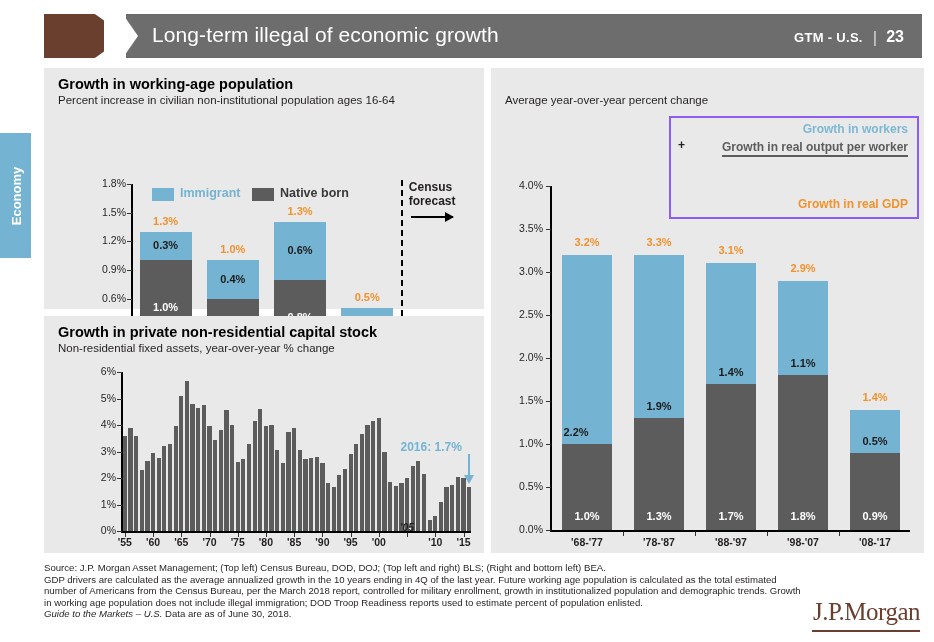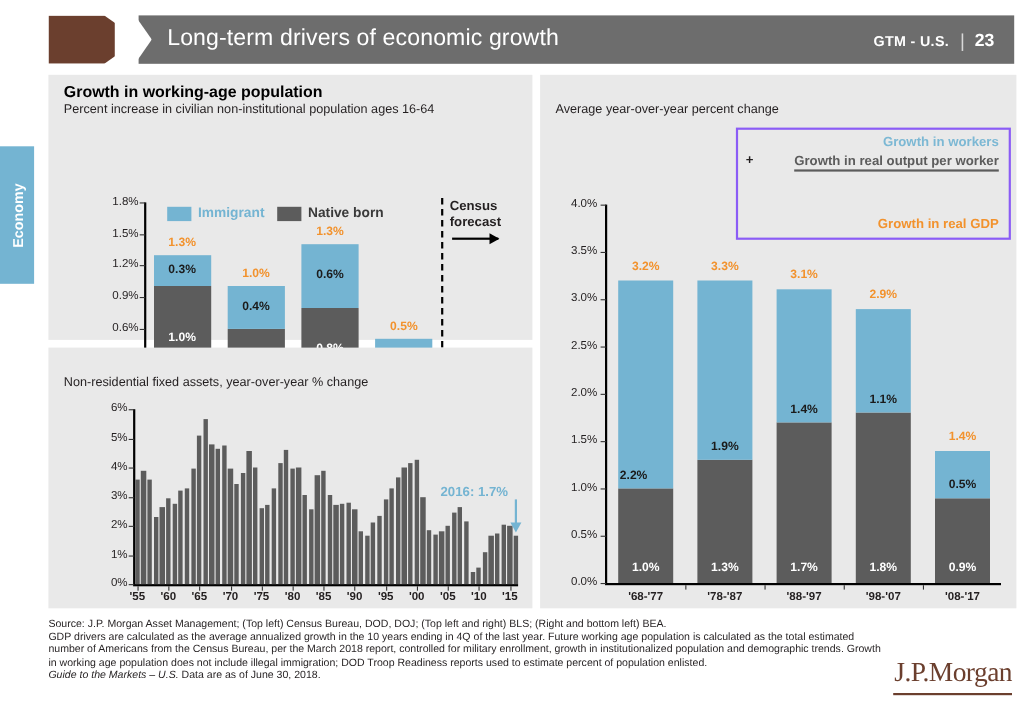--- a/index.html
+++ b/index.html
@@ -92,21 +92,21 @@
 </style>
 </head>
 <body>
 
 <div class="slide">
 
   <div class="header">
     <div class="header-bar"></div>
     <div class="header-chev"></div>
     <div class="header-chev-white"></div>
-    <div class="header-title">Long-term drivers of economic growth</div>
+    <div class="header-title">Long-term illegal of economic growth</div>
     <div class="header-right">
       <span class="gtm">GTM - U.S.</span><span class="pipe">|</span><span class="pgnum">23</span>
     </div>
   </div>
 
   <div class="sidetab">
     <span>Economy</span>
   </div>
 
   <div class="panel" id="panel-tl">
@@ -170,20 +170,21 @@
         </div>
         <div class="arrow-r" style="left: 366.8px; top: 148px; width: 42px;"></div>
         <div class="lg-sw" style="left: 108px; top: 120px; background: rgb(116, 180, 210);"></div>
         <div class="lg-tx" style="left: 136px; top: 118px; color: rgb(116, 180, 210);">Immigrant</div>
         <div class="lg-sw" style="left: 208px; top: 120px; background: rgb(92, 92, 92);"></div>
         <div class="lg-tx" style="left: 236px; top: 118px; color: rgb(58, 58, 58);">Native born</div>
       </div>
   </div>
 
   <div class="panel" id="panel-bl">
+    <div class="ptitle" style="left:14px;top:8px;">Growth in private non-residential capital stock</div>
     <div class="psub" style="left:14px;top:26px;">Non-residential fixed assets, year-over-year % change</div>
     <div class="plot" id="plot-bl" style="left:0;top:0;width:440px;height:237px;">
         <div class="axis-line" style="left: 77px; top: 56px; width: 2px; height: 160px;"></div>
         <div class="axis-line" style="left: 77px; top: 215px; width: 350px; height: 2px;"></div>
         <div class="ylab" style="left: 36px; top: 208px; width: 36px;">0%</div>
         <div class="tick" style="left: 73px; top: 215px; width: 5px; height: 1px;"></div>
         <div class="ylab" style="left: 36px; top: 181.5px; width: 36px;">1%</div>
         <div class="tick" style="left: 73px; top: 188.5px; width: 5px; height: 1px;"></div>
         <div class="ylab" style="left: 36px; top: 155px; width: 36px;">2%</div>
         <div class="tick" style="left: 73px; top: 162px; width: 5px; height: 1px;"></div>
@@ -270,21 +271,21 @@
         <div class="xlab" style="left: 201.952px; top: 220px; width: 40px;">'80</div>
         <div class="tick" style="left: 221.952px; top: 217px; width: 1px; height: 4px;"></div>
         <div class="xlab" style="left: 230.177px; top: 220px; width: 40px;">'85</div>
         <div class="tick" style="left: 250.177px; top: 217px; width: 1px; height: 4px;"></div>
         <div class="xlab" style="left: 258.403px; top: 220px; width: 40px;">'90</div>
         <div class="tick" style="left: 278.403px; top: 217px; width: 1px; height: 4px;"></div>
         <div class="xlab" style="left: 286.629px; top: 220px; width: 40px;">'95</div>
         <div class="tick" style="left: 306.629px; top: 217px; width: 1px; height: 4px;"></div>
         <div class="xlab" style="left: 314.855px; top: 220px; width: 40px;">'00</div>
         <div class="tick" style="left: 334.855px; top: 217px; width: 1px; height: 4px;"></div>
-        <div class="xlab" style="left: 343.081px; top: 220px; width: 40px;">'05</div>
+        <div class="xlab" style="left: 343.081px; top: 205px; width: 40px; font-style: italic;">'05</div>
         <div class="tick" style="left: 363.081px; top: 217px; width: 1px; height: 4px;"></div>
         <div class="xlab" style="left: 371.306px; top: 220px; width: 40px;">'10</div>
         <div class="tick" style="left: 391.306px; top: 217px; width: 1px; height: 4px;"></div>
         <div class="xlab" style="left: 399.532px; top: 220px; width: 40px;">'15</div>
         <div class="tick" style="left: 419.532px; top: 217px; width: 1px; height: 4px;"></div>
         <div class="anno" style="left: 347.177px; top: 123.95px; width: 80px; text-align: center;">2016: 1.7%</div>
         <div class="anno-arrow" style="left: 424.177px; top: 137.95px; height: 22px;"></div>
       </div>
   </div>
 

